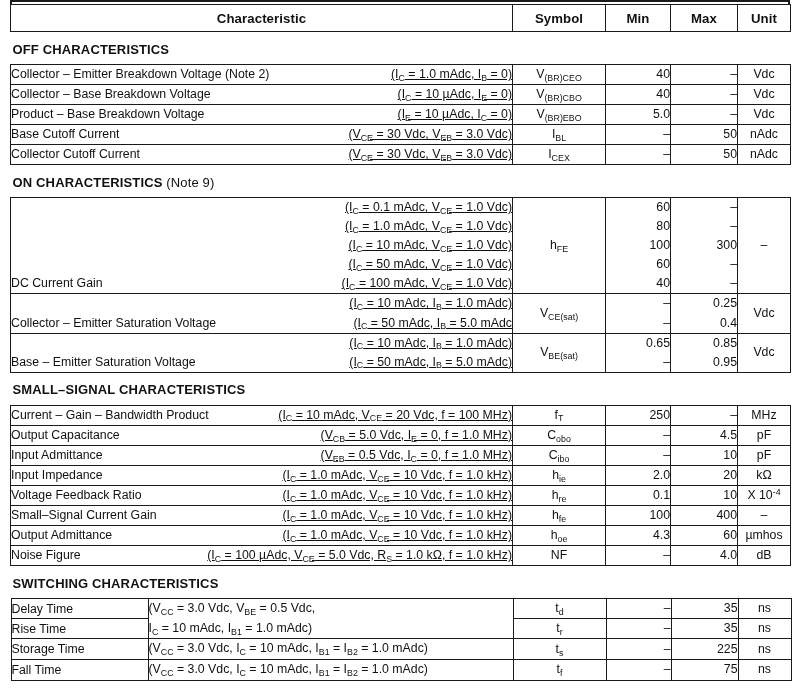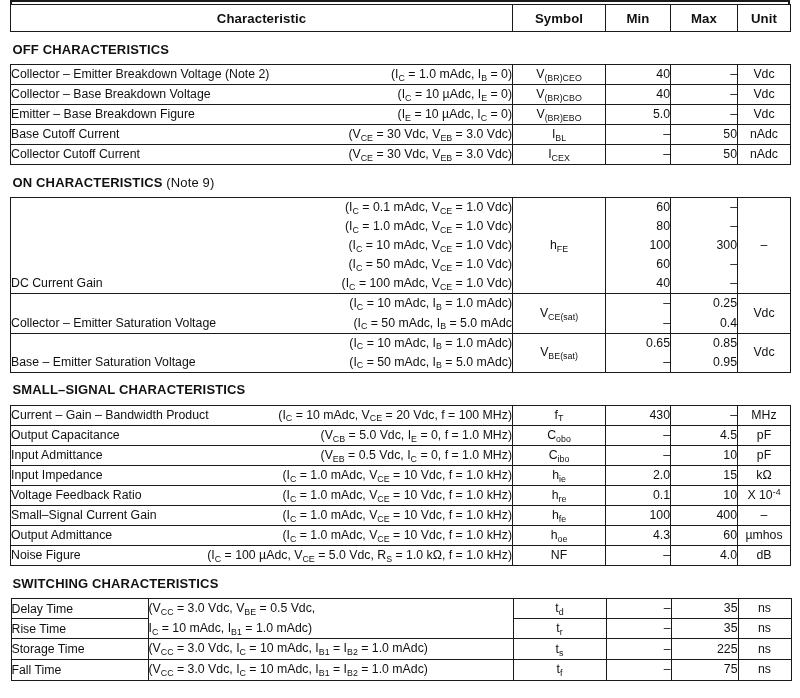--- a/index.html
+++ b/index.html
@@ -94,21 +94,21 @@
     white-space: nowrap;
     flex: 0 0 auto;
     line-height: 1.55;
   }
   .conds {
     flex: 1 1 auto;
     text-align: right;
     line-height: 1.55;
     white-space: nowrap;
   }
-  .conds div { white-space: nowrap; }
+  .conds div { white-space: nowrap; text-decoration: underline; }
 
   .sym, .val, .unit {
     text-align: center;
     line-height: 1.55;
     padding: 3px 2px;
     white-space: nowrap;
   }
   .val-stack div, .sym-stack div { line-height: 1.55; text-align: right; }
 
   sub { font-size: 0.72em; vertical-align: baseline; position: relative; top: .32em; }
@@ -186,21 +186,21 @@
           <td class="val">
             <div class="val-stack">
               <div>–</div>
             </div>
           </td>
           <td class="unit">Vdc</td>
         </tr>
         <tr>
           <td class="char">
             <div class="char-row">
-              <div class="char-name">Emitter – Base Breakdown Figure</div>
+              <div class="char-name">Product – Base Breakdown Voltage</div>
               <div class="conds">
                 <div>(I<sub>E</sub> = 10 µAdc, I<sub>C</sub> = 0)</div>
               </div>
             </div>
           </td>
           <td class="sym">V<sub>(BR)EBO</sub></td>
           <td class="val">
             <div class="val-stack">
               <div>5.0</div>
             </div>
@@ -351,21 +351,21 @@
             <div class="char-row">
               <div class="char-name">Current – Gain – Bandwidth Product</div>
               <div class="conds">
                 <div>(I<sub>C</sub> = 10 mAdc, V<sub>CE</sub> = 20 Vdc, f = 100 MHz)</div>
               </div>
             </div>
           </td>
           <td class="sym">f<sub>T</sub></td>
           <td class="val">
             <div class="val-stack">
-              <div>430</div>
+              <div>250</div>
             </div>
           </td>
           <td class="val">
             <div class="val-stack">
               <div>–</div>
             </div>
           </td>
           <td class="unit">MHz</td>
         </tr>
         <tr>
@@ -422,21 +422,21 @@
             </div>
           </td>
           <td class="sym">h<sub>ie</sub></td>
           <td class="val">
             <div class="val-stack">
               <div>2.0</div>
             </div>
           </td>
           <td class="val">
             <div class="val-stack">
-              <div>15</div>
+              <div>20</div>
             </div>
           </td>
           <td class="unit">kΩ</td>
         </tr>
         <tr>
           <td class="char">
             <div class="char-row">
               <div class="char-name">Voltage Feedback Ratio</div>
               <div class="conds">
                 <div>(I<sub>C</sub> = 1.0 mAdc, V<sub>CE</sub> = 10 Vdc, f = 1.0 kHz)</div>

